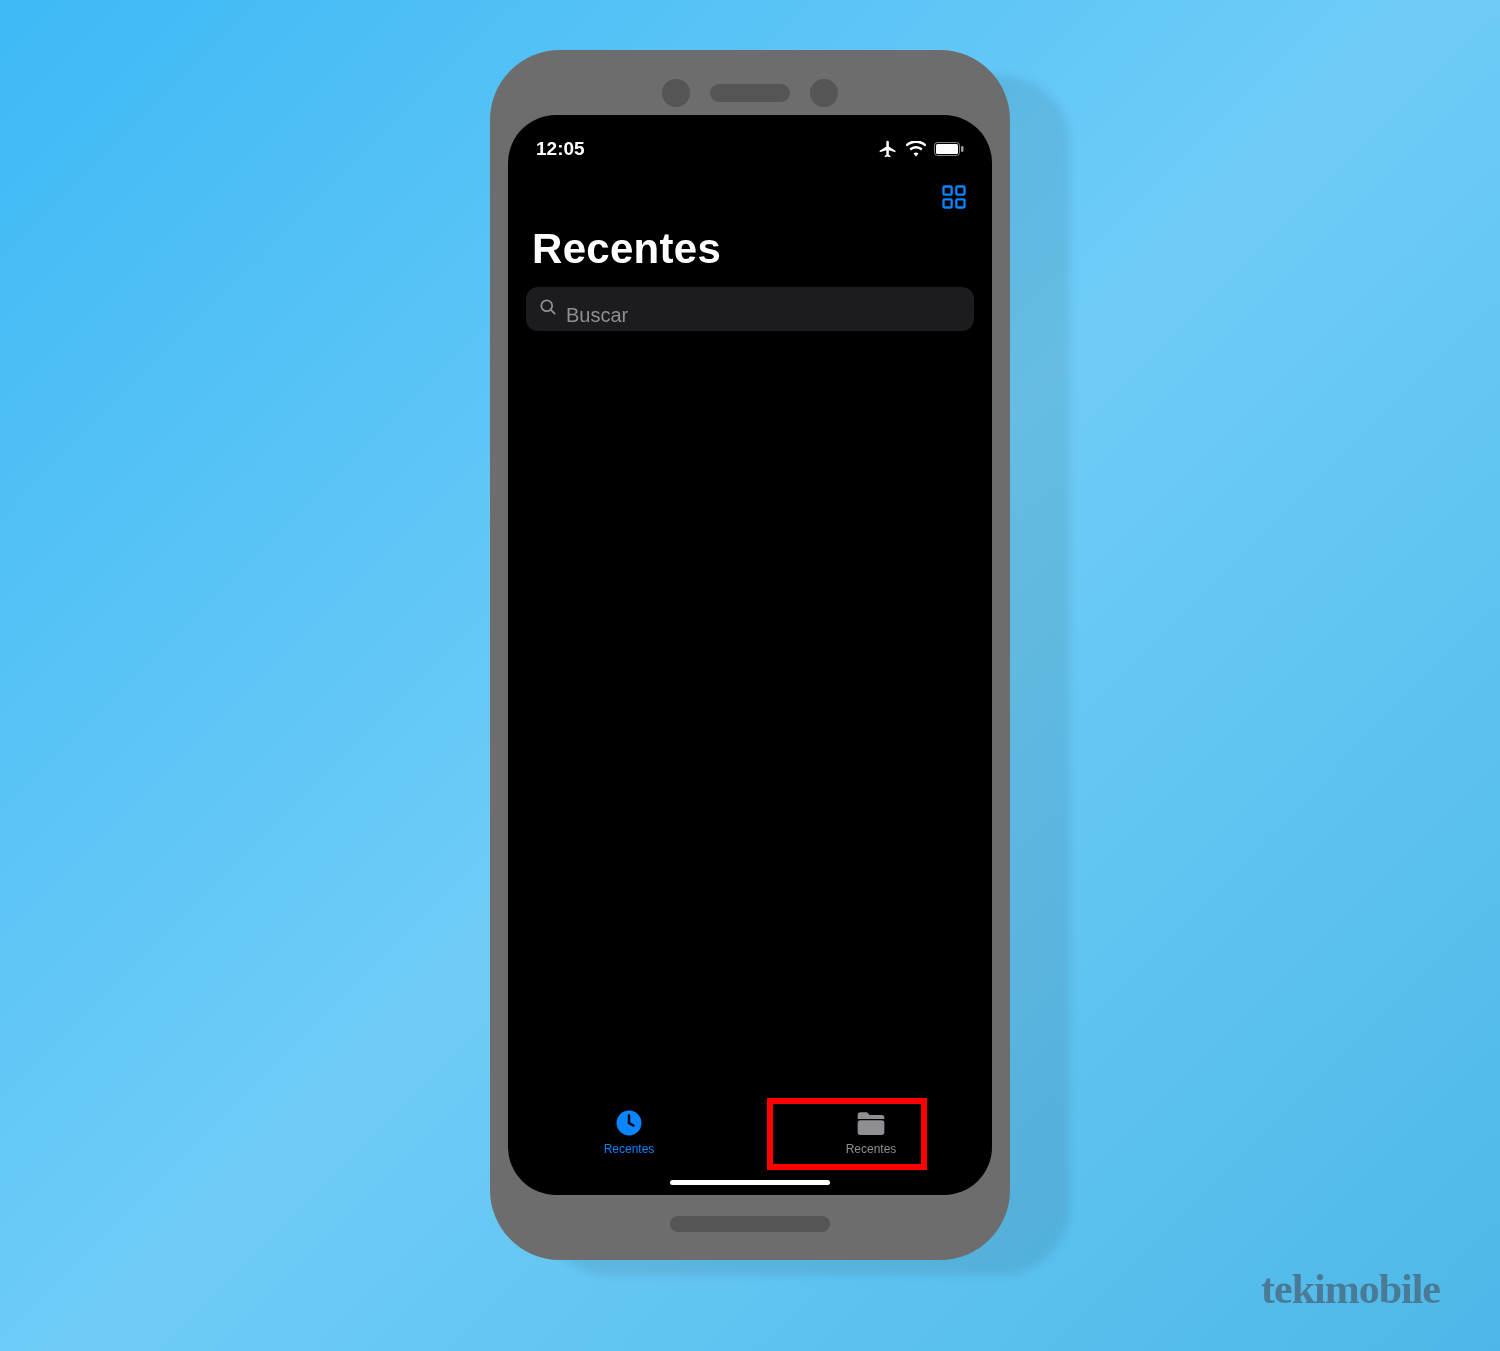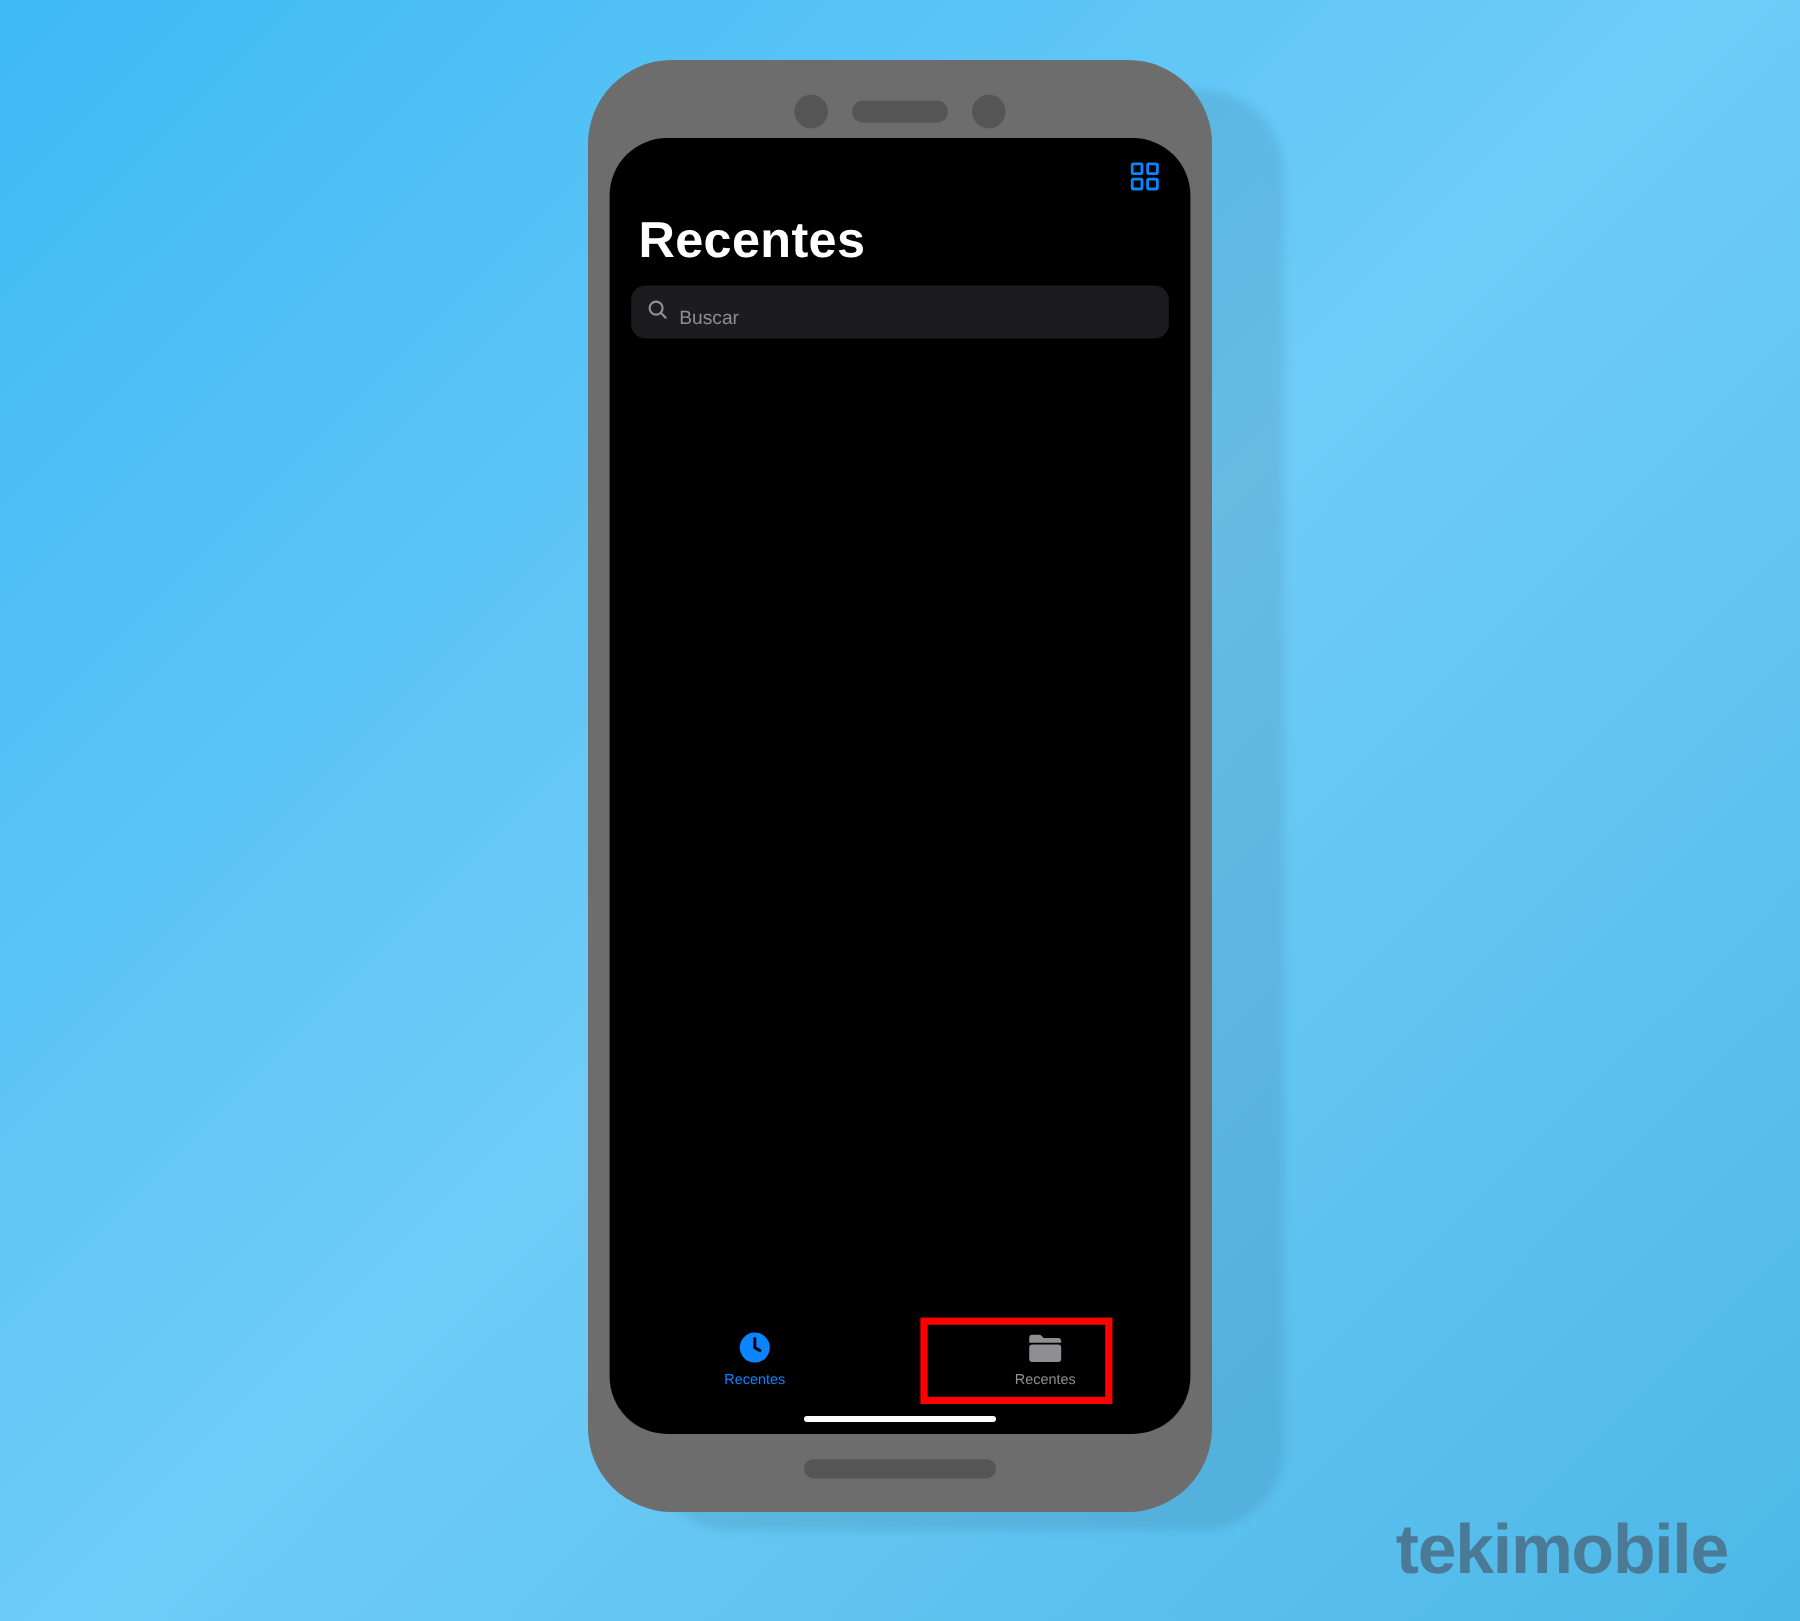--- a/index.html
+++ b/index.html
@@ -106,21 +106,21 @@
       display: flex;
       align-items: center;
       padding: 0 12px;
       gap: 8px;
     }
     .search-field input {
       background: transparent;
       border: none;
       outline: none;
       color: #fff;
-      font-size: 16px;
+      font-size: 20px;
       flex: 1;
       margin-top: 12px;
     }
     .search-field input::placeholder { color: #8e8e93; }
     .search-icon { color: #8e8e93; flex: 0 0 auto; }
     
     .tab-bar {
       position: absolute;
       left: 0; right: 0; bottom: 0;
       height: 95px;
@@ -153,42 +153,64 @@
       left: 50%;
       transform: translateX(-50%);
       width: 160px;
       height: 5px;
       background: #fff;
       border-radius: 4px;
     }
     .watermark {
       position: absolute;
       right: 60px;
-      bottom: 26px;
-      font-size: 58px;
+      bottom: 38px;
+      font-size: 42px;
       font-weight: 800;
       color: #4a7a96;
       letter-spacing: -1px;
-      font-family: Liberation Sans, sans-serif;
+      font-family: Liberation Serif, serif;
     }
   </style>
 </head>
 <body>
 
 <div class="phone-shadow"></div>
 
 <div class="phone">
   <div class="notch-area">
     <div class="speaker side"></div>
     <div class="speaker mid"></div>
     <div class="speaker side"></div>
   </div>
 
   <div class="screen">
 
+    <div class="status-bar">
+      <span>12:05</span>
+      <div class="status-icons">
+        <span>
+          <svg width="20" height="20" viewBox="0 0 24 24" fill="#fff">
+              <path d="M21 16v-2l-8-5V3.5a1.5 1.5 0 0 0-3 0V9l-8 5v2l8-2.5V19l-2 1.5V22l3.5-1 3.5 1v-1.5L13 19v-5.5l8 2.5z"></path>
+            </svg>
+        </span>
+        <span>
+          <svg width="20" height="16" viewBox="0 0 24 18" fill="#fff">
+              <path d="M12 18l3-3.6c-1.7-1.7-4.3-1.7-6 0L12 18zm-6-7.2c3.3-3.3 8.7-3.3 12 0l1.8-2.2C15.4 4.2 8.6 4.2 4.2 8.6L6 10.8zM1.2 6C7 0.2 17 0.2 22.8 6l1.8-2.2C17.6-3.2 6.4-3.2-.6 3.8L1.2 6z"></path>
+            </svg>
+        </span>
+        <span>
+          <svg width="30" height="14" viewBox="0 0 30 14" fill="none">
+              <rect x="0.5" y="0.5" width="25" height="13" rx="3" stroke="#fff" opacity="0.5"></rect>
+              <rect x="2" y="2" width="22" height="10" rx="1.5" fill="#fff"></rect>
+              <rect x="27" y="4" width="2.5" height="6" rx="1.2" fill="#fff" opacity="0.6"></rect>
+            </svg>
+        </span>
+      </div>
+    </div>
 
     <div class="nav-row">
       <span class="grid-button">
         <svg width="28" height="28" viewBox="0 0 24 24" fill="none" stroke="#0a84ff" stroke-width="2">
           <rect x="3" y="3" width="7" height="7" rx="1"></rect>
           <rect x="14" y="3" width="7" height="7" rx="1"></rect>
           <rect x="3" y="14" width="7" height="7" rx="1"></rect>
           <rect x="14" y="14" width="7" height="7" rx="1"></rect>
         </svg>
       </span>

